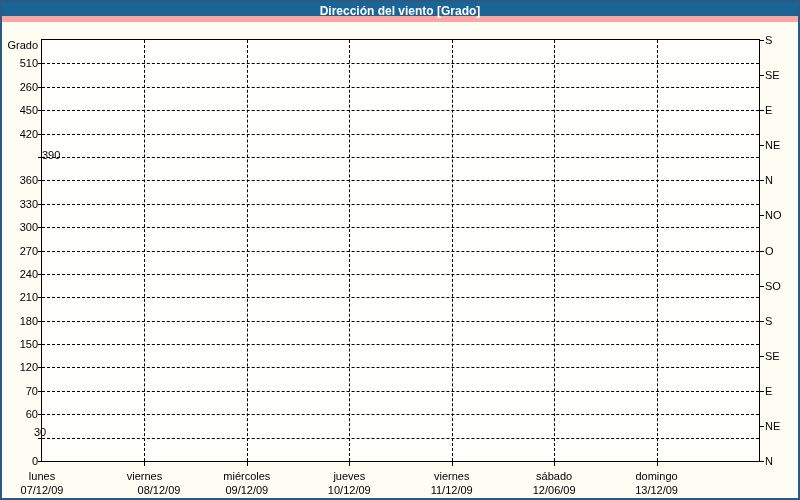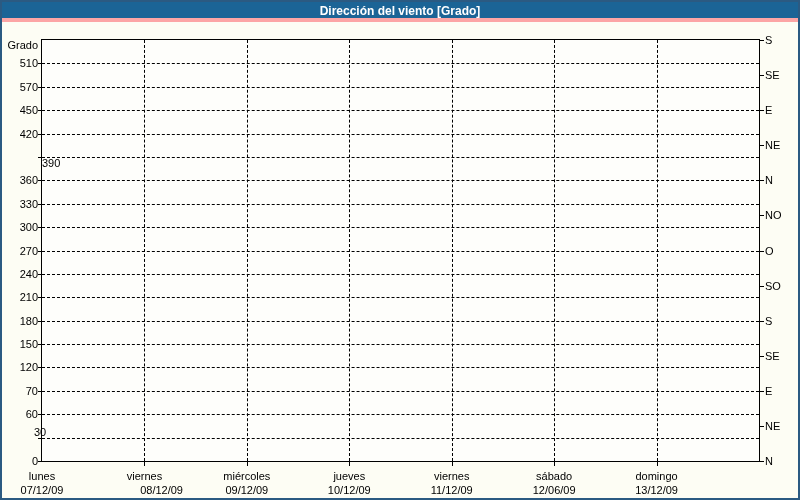--- a/index.html
+++ b/index.html
@@ -13,21 +13,21 @@
     border: 2px solid var(--frame-border);
     background: var(--content-bg);
     overflow: hidden;
   }
 
   #titlebar {
     position: absolute;
     left: 0; top: 0;
     width: 796px; height: 20px;
     background: var(--titlebar-bg);
-    border-bottom: 4px solid #fca5a5;
+    border-bottom: 6px solid #fca5a5;
     color: var(--title-text);
     font-size: 12px;
     font-weight: bold;
     text-align: center;
     line-height: 19px;
   }
 
   #plot {
     position: absolute;
     left: 39px; top: 37px;
@@ -154,27 +154,27 @@
     <div class="ylabel" style="top: 264.889px;">240</div>
     <div class="ytick-left" style="top: 271.889px;"></div>
     <div class="ylabel" style="top: 241.5px;">270</div>
     <div class="ytick-left" style="top: 248.5px;"></div>
     <div class="ylabel" style="top: 218.111px;">300</div>
     <div class="ytick-left" style="top: 225.111px;"></div>
     <div class="ylabel" style="top: 194.722px;">330</div>
     <div class="ytick-left" style="top: 201.722px;"></div>
     <div class="ylabel" style="top: 171.333px;">360</div>
     <div class="ytick-left" style="top: 178.333px;"></div>
-    <div class="ylabel" style="top: 154px; padding-left: 40px;">390</div>
+    <div class="ylabel" style="top: 146px; padding-left: 40px;">390</div>
     <div class="ytick-left" style="top: 154.944px;"></div>
     <div class="ylabel" style="top: 124.556px;">420</div>
     <div class="ytick-left" style="top: 131.556px;"></div>
     <div class="ylabel" style="top: 101.167px;">450</div>
     <div class="ytick-left" style="top: 108.167px;"></div>
-    <div class="ylabel" style="top: 77.7778px;">570</div>
+    <div class="ylabel" style="top: 77.7778px;">260</div>
     <div class="ytick-left" style="top: 84.7778px;"></div>
     <div class="ylabel" style="top: 54.3889px;">510</div>
     <div class="ytick-left" style="top: 61.3889px;"></div>
     <div class="clabel" style="top: 452px;">N</div>
     <div class="ytick-right" style="top: 459px;"></div>
     <div class="clabel" style="top: 416.917px;">NE</div>
     <div class="ytick-right" style="top: 423.917px;"></div>
     <div class="clabel" style="top: 381.833px;">E</div>
     <div class="ytick-right" style="top: 388.833px;"></div>
     <div class="clabel" style="top: 346.75px;">SE</div>
@@ -193,21 +193,21 @@
     <div class="ytick-right" style="top: 143.25px;"></div>
     <div class="clabel" style="top: 101.167px;">E</div>
     <div class="ytick-right" style="top: 108.167px;"></div>
     <div class="clabel" style="top: 66.0833px;">SE</div>
     <div class="ytick-right" style="top: 73.0833px;"></div>
     <div class="clabel" style="top: 31px;">S</div>
     <div class="ytick-right" style="top: 38px;"></div>
     <div class="xlabel" style="left: -15px; top: 468px;">lunes</div>
     <div class="xlabel" style="left: -15px; top: 482px;">07/12/09</div>
     <div class="xlabel" style="left: 87.4286px; top: 468px;">viernes</div>
-    <div class="xlabel" style="left: 71px; top: 482px; text-align: right;">08/12/09</div>
+    <div class="xlabel" style="left: 102px; top: 482px;">08/12/09</div>
     <div class="xtick" style="left: 142.429px;"></div>
     <div class="xlabel" style="left: 189.857px; top: 468px;">miércoles</div>
     <div class="xlabel" style="left: 189.857px; top: 482px;">09/12/09</div>
     <div class="xtick" style="left: 244.857px;"></div>
     <div class="xlabel" style="left: 292.286px; top: 468px;">jueves</div>
     <div class="xlabel" style="left: 292.286px; top: 482px;">10/12/09</div>
     <div class="xtick" style="left: 347.286px;"></div>
     <div class="xlabel" style="left: 394.714px; top: 468px;">viernes</div>
     <div class="xlabel" style="left: 394.714px; top: 482px;">11/12/09</div>
     <div class="xtick" style="left: 449.714px;"></div>

